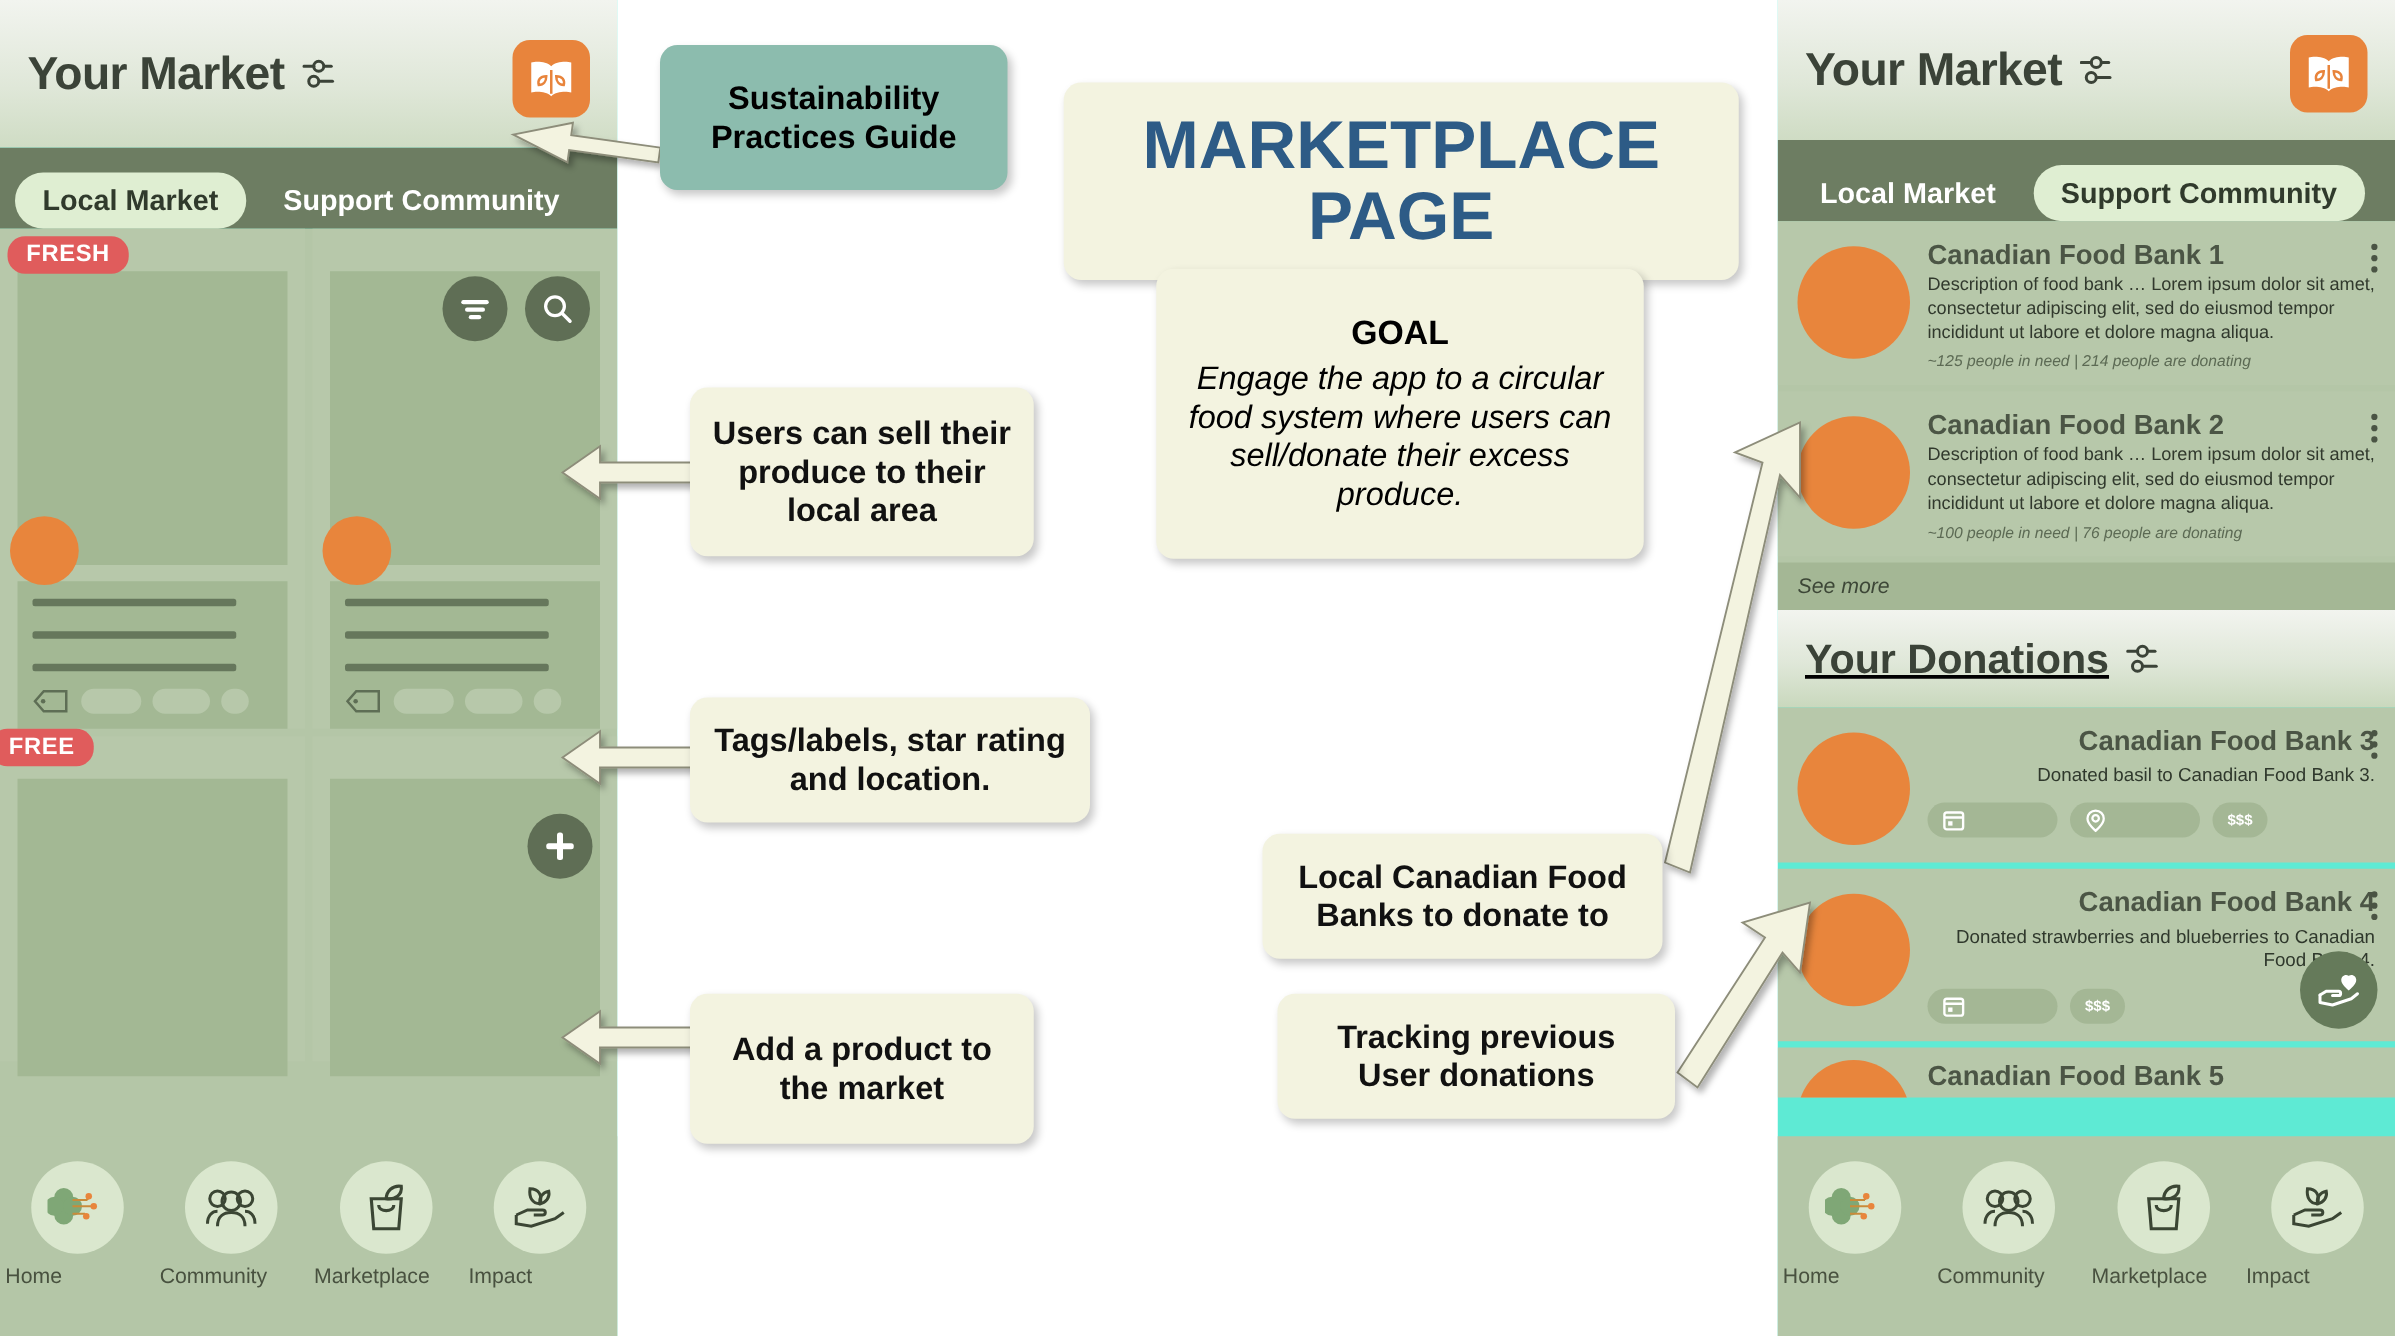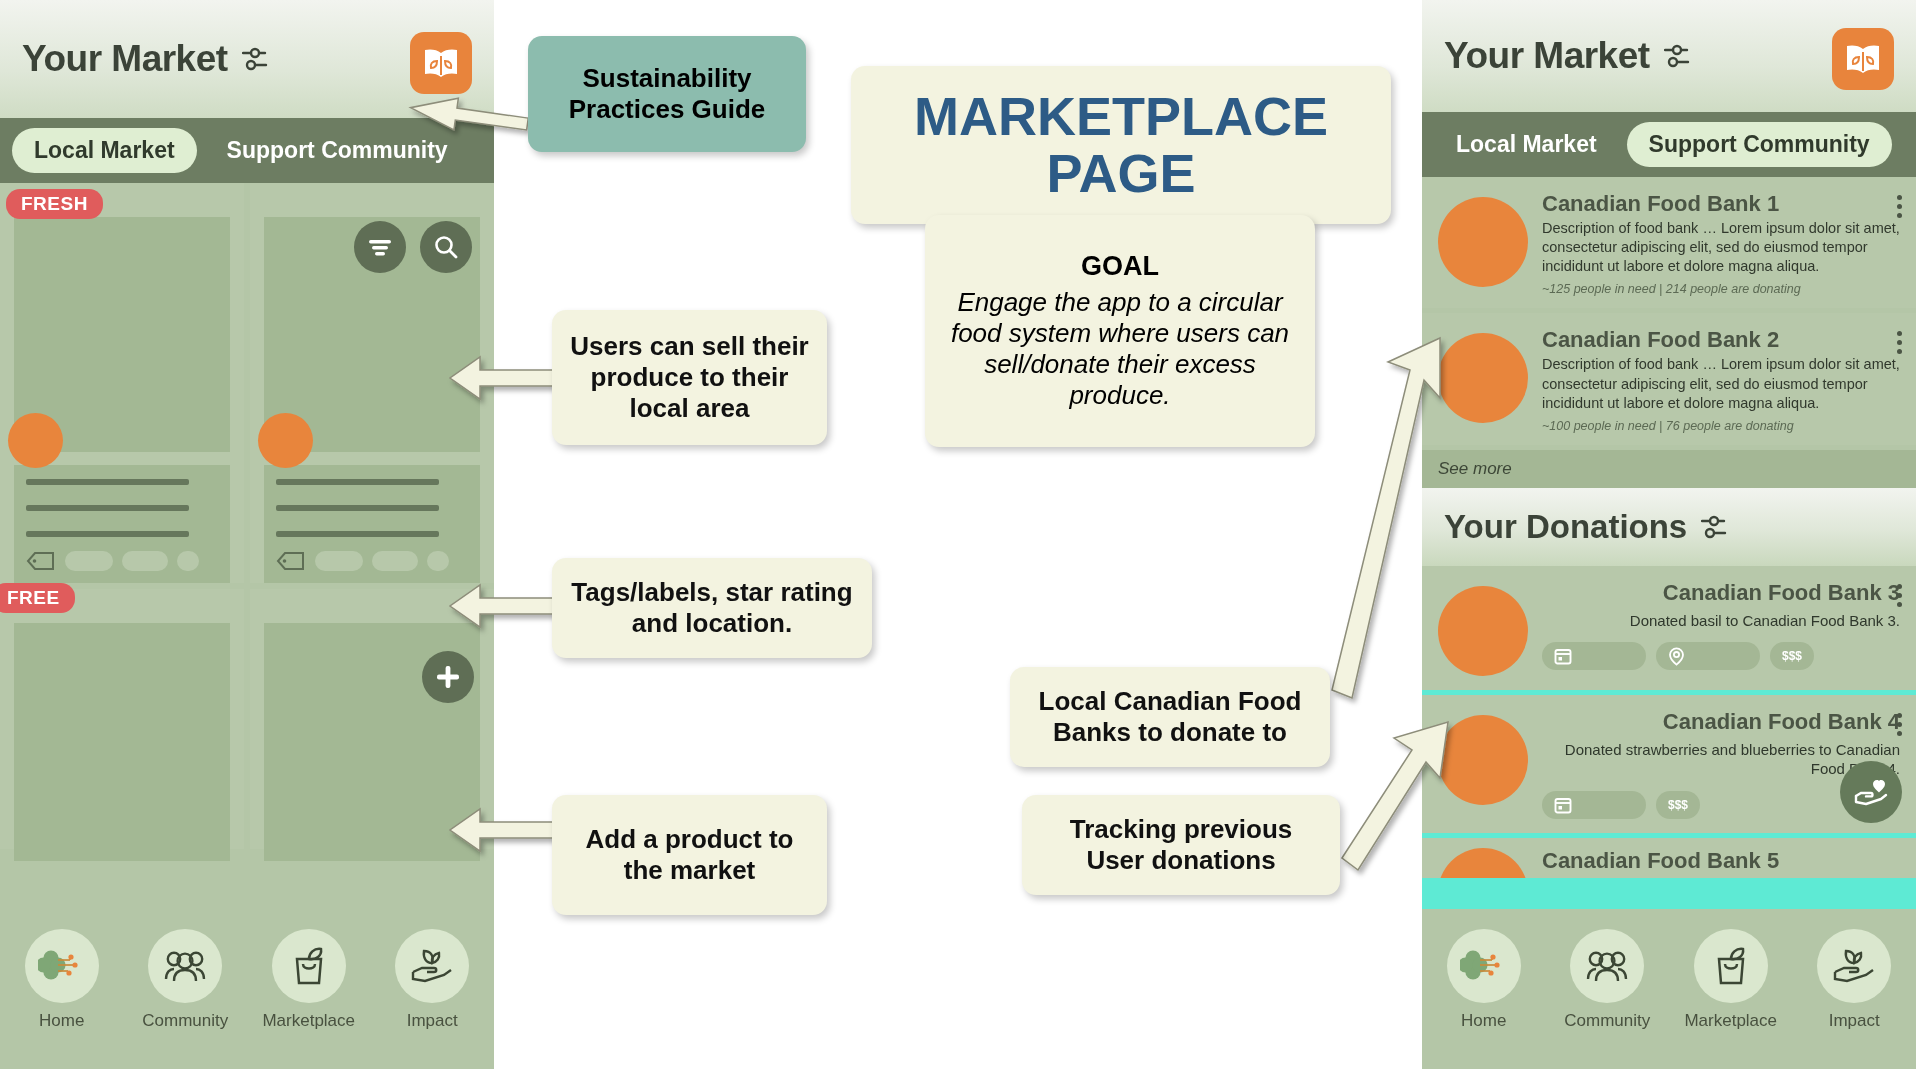--- a/index.html
+++ b/index.html
@@ -47,21 +47,21 @@
     border-radius:14px;
     background:#e8843c;
     display:flex; align-items:center; justify-content:center;
   }
 
   
   .tabs {
     height:65px;
     background:#6d7d62;
     display:flex;
-    align-items:center;
+    align-items:flex-end;
     padding:0 12px;
     gap:8px;
   }
   .tab {
     font-size:23px;
     font-weight:700;
     color:#ffffff;
     padding:9px 22px;
     border-radius:24px;
     white-space:nowrap;
@@ -165,21 +165,21 @@
     left:0; bottom:0;
     width:100%;
     height:160px;
     background:#b4c6a7;
     display:flex;
     align-items:flex-start;
     justify-content:space-around;
     padding-top:20px;
     z-index:9;
   }
-  .nav-item { width:115px; text-align:center; }
+  .nav-item { width:115px; text-align:left; }
   .nav-circle {
     width:74px; height:74px;
     border-radius:50%;
     background:#dae7ce;
     margin:0 auto 8px auto;
     display:flex; align-items:center; justify-content:center;
   }
   .nav-label { font-size:17px; color:#48513f; }
 
   
@@ -231,20 +231,21 @@
     font-style:italic;
     color:#3d4737;
   }
 
   .section-header {
     height:78px;
     background:linear-gradient(180deg,#f2f4ef 0%,#dfe7d8 55%,#c9d8bd 100%);
     display:flex;
     align-items:center;
     padding:0 22px;
+    text-decoration:underline;
   }
   .section-title {
     font-size:33px;
     font-weight:700;
     color:#3b4338;
   }
 
   .don-item {
     position:relative;
     background:#b7c8aa;

